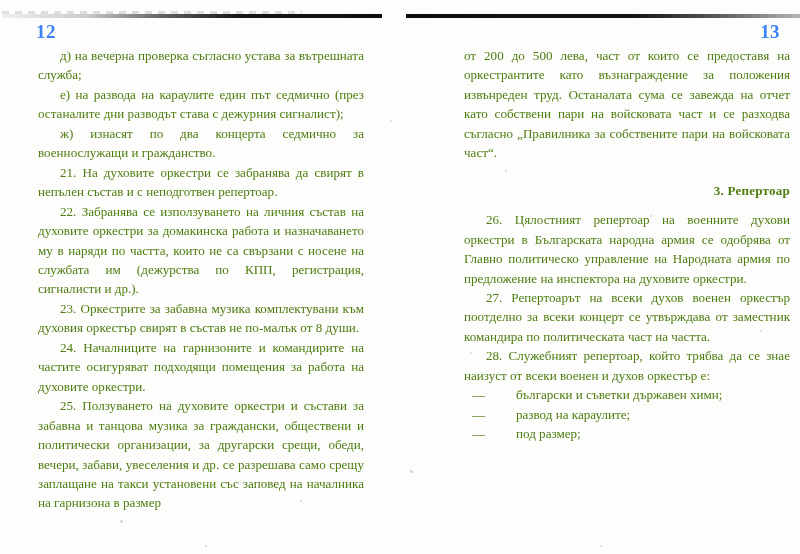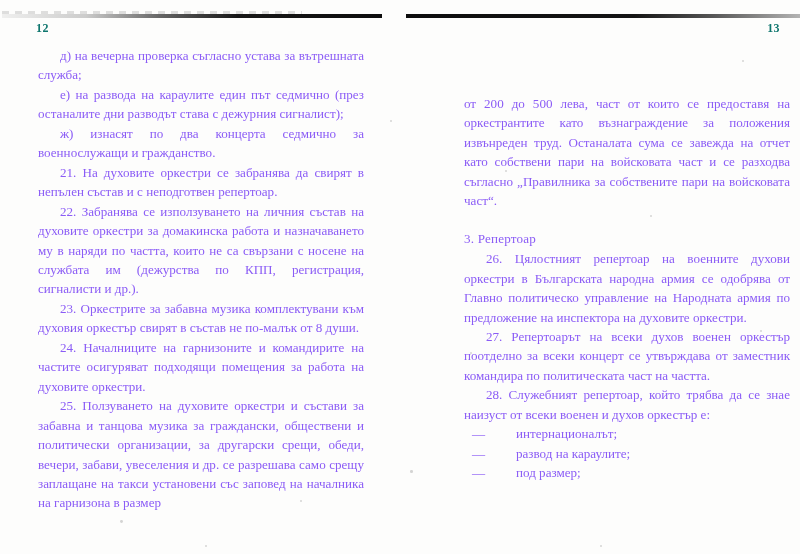--- a/index.html
+++ b/index.html
@@ -59,54 +59,54 @@
     position: absolute;
     top: 0;
     height: 554px;
   }
   .page.left  { left: 0;   width: 400px; }
   .page.right { left: 416px; width: 400px; }
 
   .folio {
     position: absolute;
     top: 21px;
-    font-size: 12px;
+    font-size: 19px;
     font-weight: 700;
     letter-spacing: 0.4px;
-    color: #0f766e;
+    color: #3b82f6;
   }
   .folio.left  { left: 36px; }
   .folio.right { right: 36px; }
 
   .column {
     position: absolute;
     top: 46px;
     width: 326px;
     font-size: 13.1px;
     line-height: 19.45px;
     text-align: justify;
     text-justify: inter-word;
-    color: #8b5cf6;
+    color: #4d7c0f;
     -webkit-font-smoothing: antialiased;
   }
   .column.left  { left: 38px; }
   .column.right { left: 48px; }
 
   .para {
     margin: 0;
     text-indent: 22px;
     hyphens: manual;
   }
-  .para.no-indent { text-indent: 0; margin-top: 48px; }
+  .para.no-indent { text-indent: 0; }
 
   .section-heading {
-    margin: 18px 0 1px 0;
-    text-align: left;
+    margin: 18px 0 10px 0;
+    text-align: right;
     font-size: 13.1px;
-    font-weight: 400;
+    font-weight: 700;
     letter-spacing: 0.2px;
     text-indent: 0;
   }
 
   .dash-list {
     list-style: none;
     margin: 0;
     padding: 0;
   }
   .dash-list li {
@@ -161,21 +161,21 @@
     <div class="column right">
       <p class="para no-indent">от 200 до 500 лева, част от които се предоставя на оркестрантите като възнаграждение за положения извънреден труд. Останалата сума се завежда на отчет като собствени пари на войсковата част и се разходва съгласно „Правилника за собствените пари на войсковата част“.</p>
 
       <p class="section-heading">3. Репертоар</p>
 
       <p class="para">26. Цялостният репертоар на военните духови оркестри в Българската народна армия се одобрява от Главно политическо управление на Народната армия по предложение на инспектора на духовите оркестри.</p>
       <p class="para">27. Репертоарът на всеки духов военен оркестър поотделно за всеки концерт се утвърждава от заместник командира по политическата част на частта.</p>
       <p class="para">28. Служебният репертоар, който трябва да се знае наизуст от всеки военен и духов оркестър е:</p>
 
       <ul class="dash-list">
-        <li><span class="dash">—</span><span>интернационалът;</span></li>
+        <li><span class="dash">—</span><span>български и съветки държавен химн;</span></li>
         <li><span class="dash">—</span><span>развод на караулите;</span></li>
         <li><span class="dash">—</span><span>под размер;</span></li>
       </ul>
     </div>
   </div>
 
 <div class="speckle" style="left: 120px; top: 520px; width: 2.8px; height: 2.8px;"></div>
     <div class="speckle" style="left: 300px; top: 500px; width: 2.2px; height: 2.2px;"></div>
     <div class="speckle" style="left: 650px; top: 215px; width: 2.4px; height: 2.4px;"></div>
     <div class="speckle" style="left: 470px; top: 352px; width: 2px; height: 2px;"></div>

